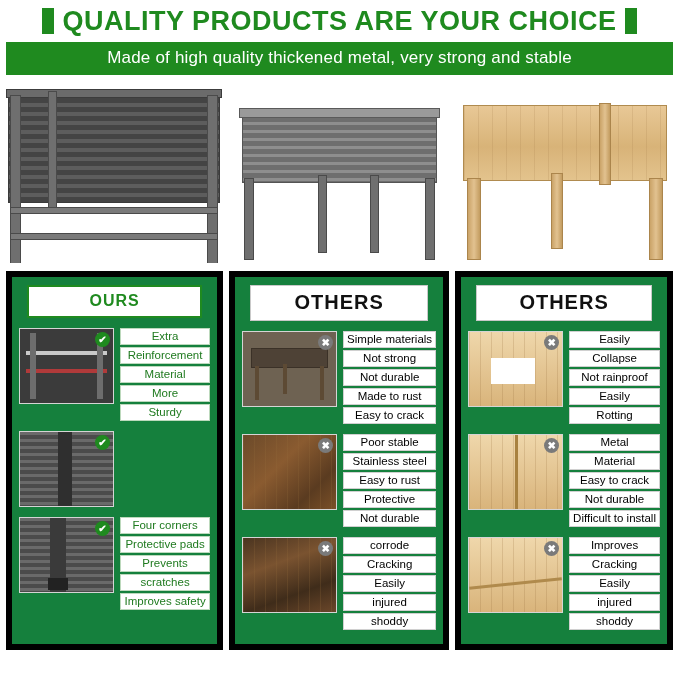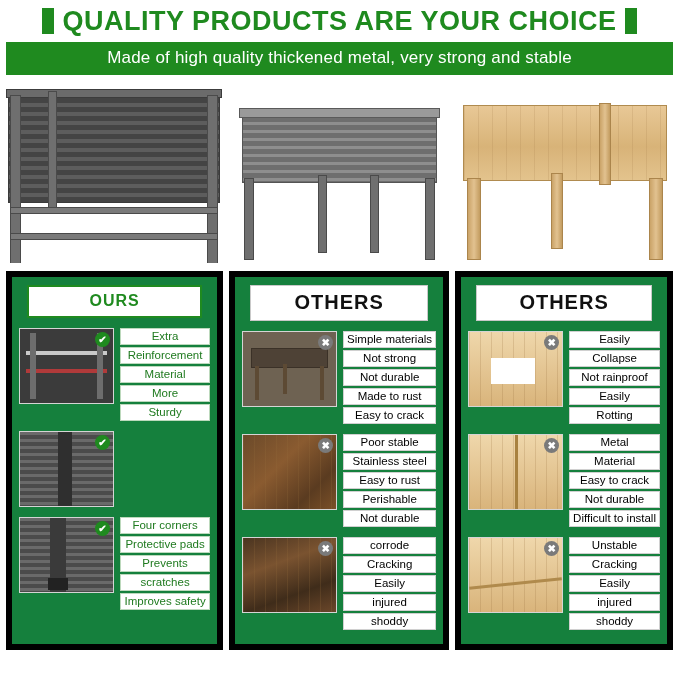--- a/index.html
+++ b/index.html
@@ -273,21 +273,21 @@
       <div class="row">
         <div class="thumb">
           <div class="t-rust"></div>
           <div class="t-grain"></div>
           <div class="badge no">✖</div>
         </div>
         <div class="feats">
           <div class="feat">Poor stable</div>
           <div class="feat">Stainless steel</div>
           <div class="feat">Easy to rust</div>
-          <div class="feat">Perishable</div>
+          <div class="feat">Protective</div>
           <div class="feat">Not durable</div>
         </div>
       </div>
 
       <div class="row">
         <div class="thumb">
           <div class="t-rust2"></div>
           <div class="t-grain"></div>
           <div class="badge no">✖</div>
         </div>
@@ -337,21 +337,21 @@
       </div>
 
       <div class="row">
         <div class="thumb">
           <div class="t-woodA"></div>
           <div class="t-grain"></div>
           <div style="position:absolute;left:0;right:0;top:44px;height:3px;background:#b08a4c;transform:rotate(-6deg);"></div>
           <div class="badge no">✖</div>
         </div>
         <div class="feats">
-          <div class="feat">Unstable</div>
+          <div class="feat">Improves</div>
           <div class="feat">Cracking</div>
           <div class="feat">Easily</div>
           <div class="feat">injured</div>
           <div class="feat">shoddy</div>
         </div>
       </div>
     </div>
 
   </div>
 </div>

